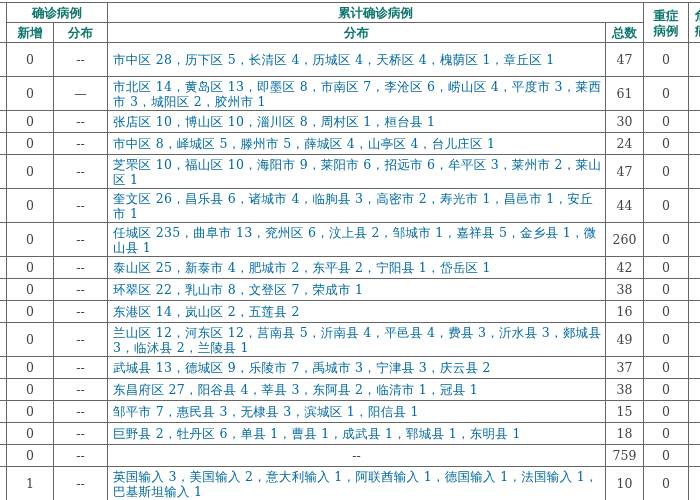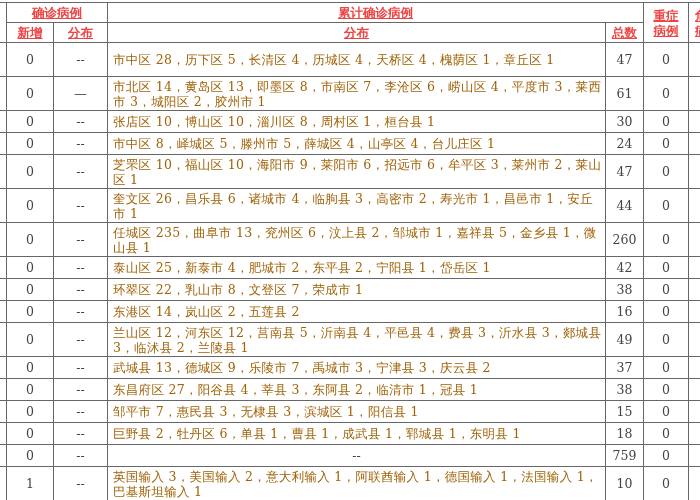--- a/index.html
+++ b/index.html
@@ -1,22 +1,22 @@
 <!DOCTYPE html>
 <html><head>
   <meta charset="utf-8">
   <style>
     html, body { margin: 0; padding: 0; background: #ffffff; }
     body { width: 700px; height: 500px; overflow: hidden; position: relative;
       font-family: "DejaVu Serif", "Liberation Serif", serif; color: #444; }
     table.grid { position: absolute; left: -6px; top: 2px; border-collapse: collapse; table-layout: fixed; width: 740px; }
     table.grid td { border: 1px solid #666; padding: 0; font-size: 12.5px; line-height: 15px; vertical-align: middle; overflow: hidden; }
-    .h { font-weight: bold; text-align: center; color: #ef4444; font-size: 13px; height: 19px; text-decoration: underline; }
+    .h { font-weight: bold; text-align: center; color: #0f766e; font-size: 13px; height: 19px; }
     .c { text-align: center; color: #444; }
-    .dist { text-align: left; padding-left: 5px !important; color: #a16207; letter-spacing: 0.3px; }
+    .dist { text-align: left; padding-left: 5px !important; color: #0369a1; letter-spacing: 0.3px; }
     .row1 td { height: 21px; }
     .row2 td { height: 33px; }
     .thickb td { border-bottom: 2px solid #555; }
     .thickt td { border-top: 3px double #555; }
     .topb td { border-top: 2px solid #555; }
   </style>
 </head>
 <body>
 
 <table class="grid">

